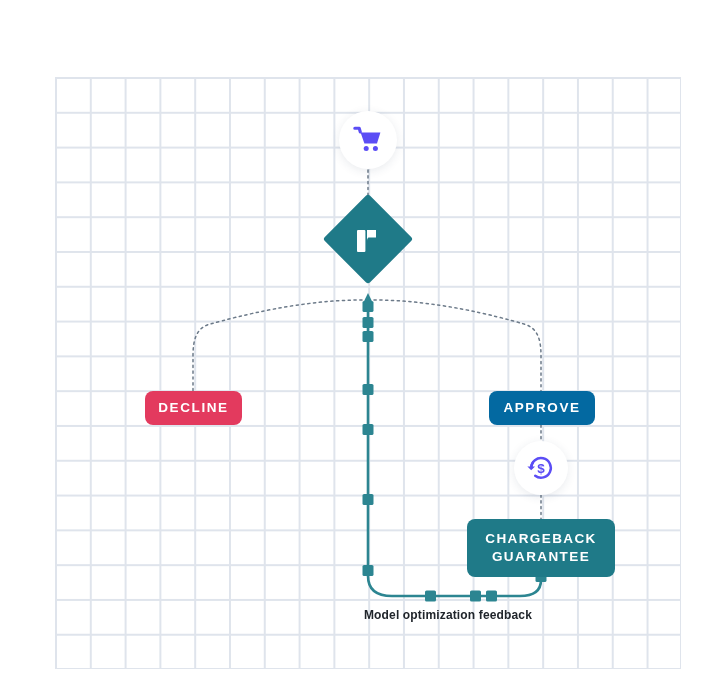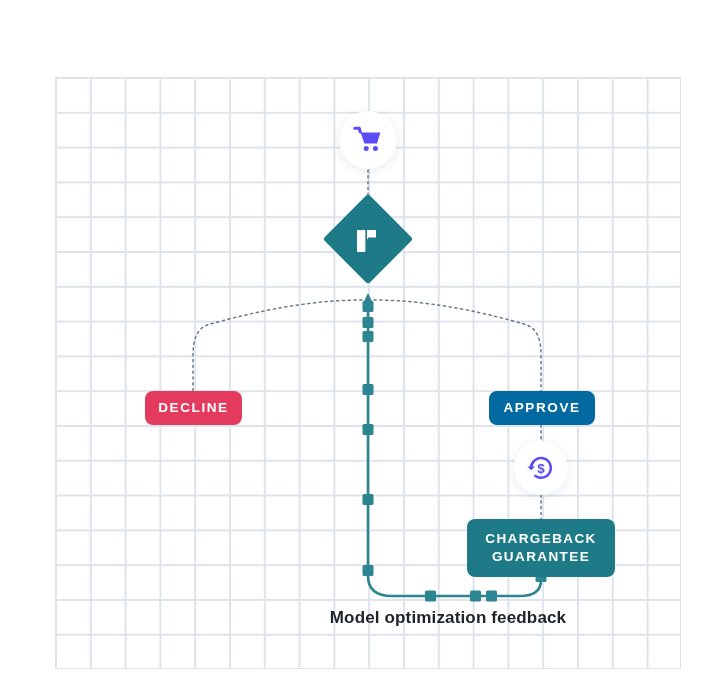--- a/index.html
+++ b/index.html
@@ -105,21 +105,21 @@
     letter-spacing: 1.4px;
   }
   #chargeback-badge span { display: block; white-space: nowrap; }
 
   
   #feedback-caption {
     position: absolute;
     left: 0; top: 608px;
     width: 724px;
     text-align: center;
-    font-size: 17px;
+    font-size: 12px;
     font-weight: bold;
     color: #20252b;
     letter-spacing: 0.15px;
   }
   
   #feedback-caption > span { position: relative; left: 86px; }
 </style>
 </head>
 <body>
 

